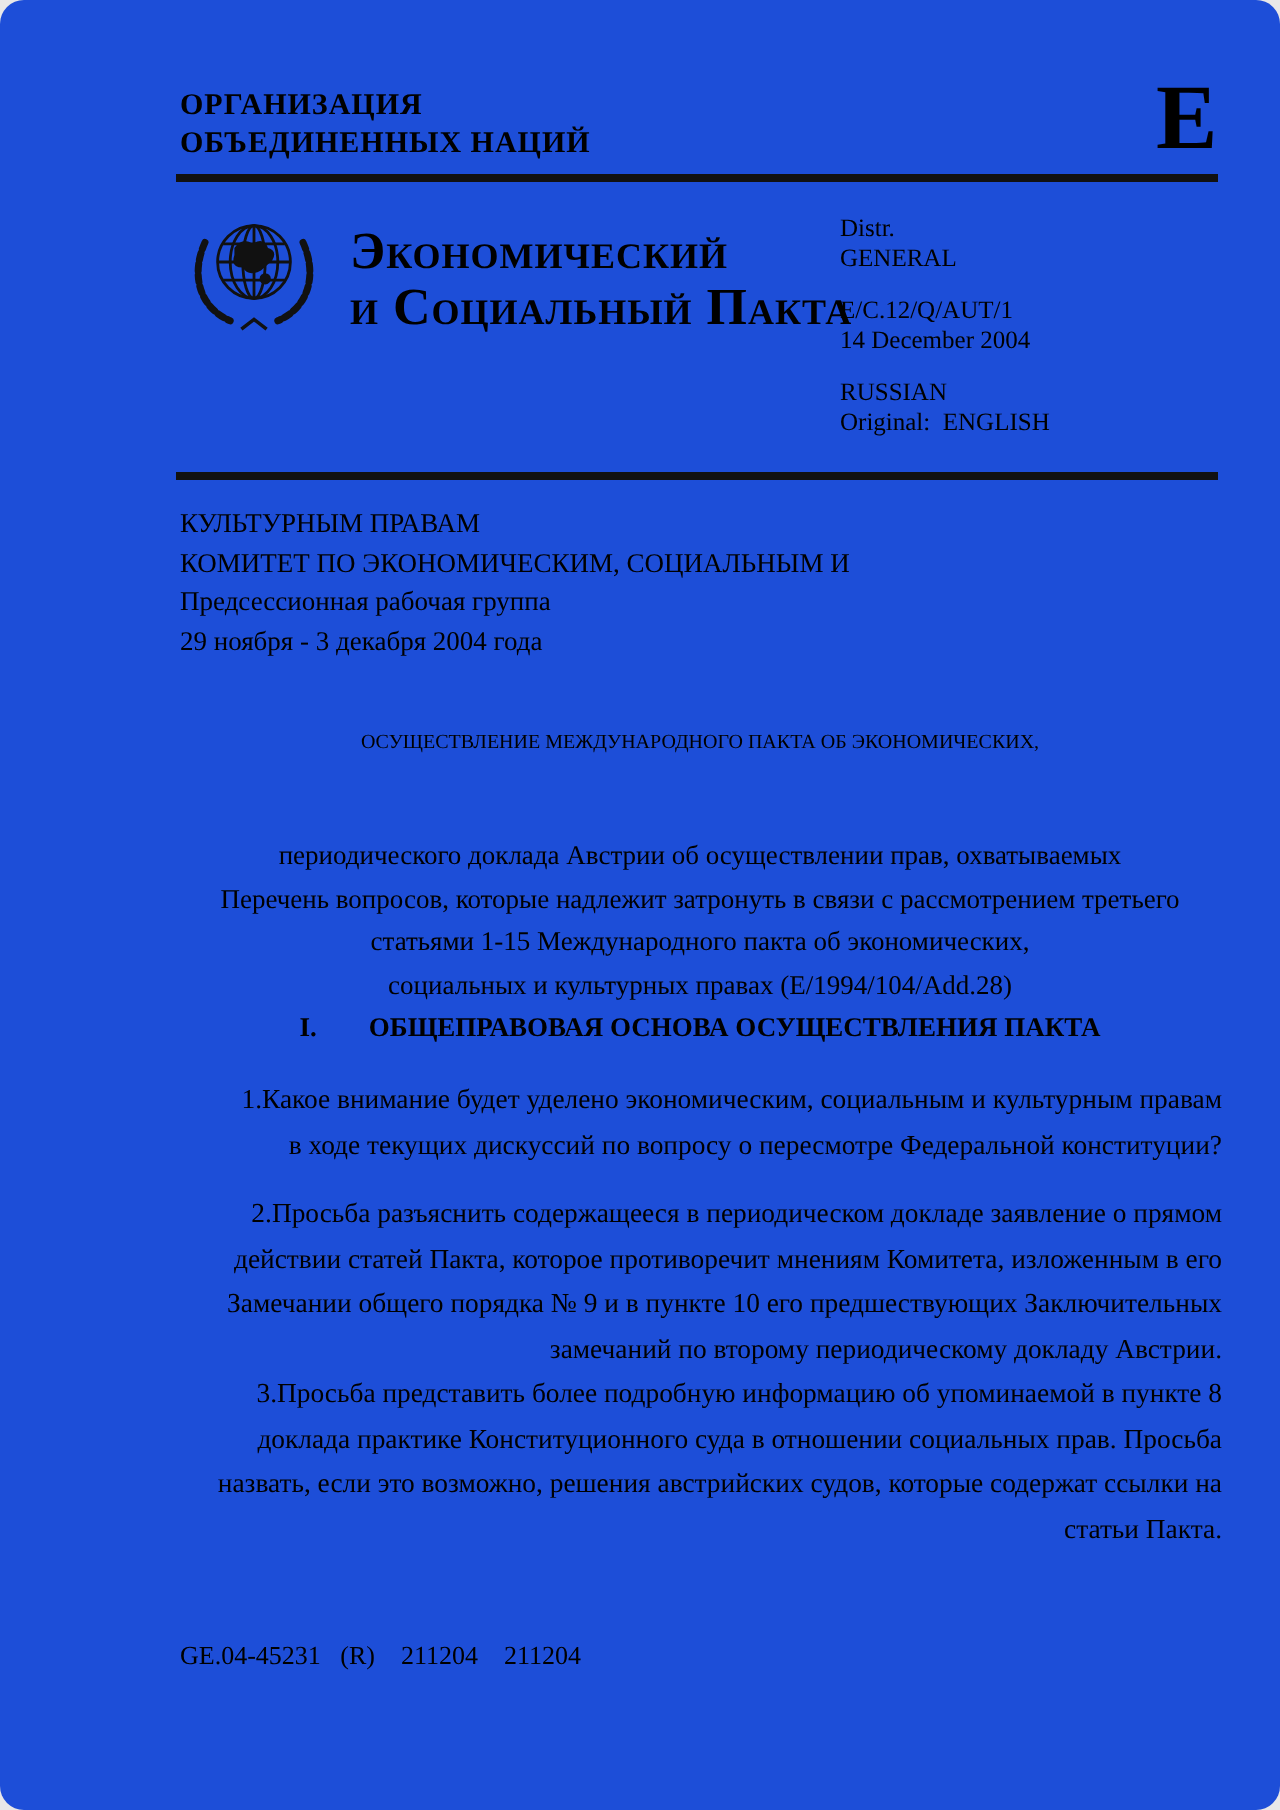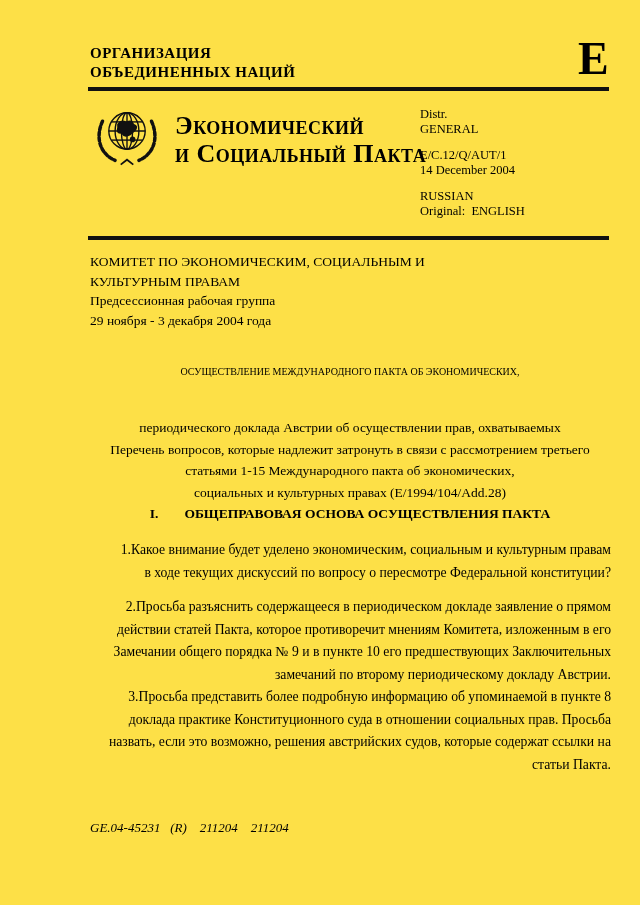--- a/index.html
+++ b/index.html
@@ -1,20 +1,21 @@
 <!DOCTYPE html>
 <html><head>
 <meta charset="utf-8">
 <style>
   html,body{margin:0;padding:0;background:#e8e8e8;}
   .page{
     width:640px;height:905px;position:relative;margin:0 auto;
-    background:#fde047;color:#000;
+    background:#1d4ed8;color:#000;
     font-family:"Liberation Serif","DejaVu Serif",serif;
     overflow:hidden;
+    border-radius:12px;
   }
   .abs{position:absolute;}
   
   .org-name{left:90px;top:44px;font-weight:bold;font-size:15px;line-height:19px;letter-spacing:.5px;}
   .doc-letter{left:578px;top:36px;font-weight:bold;font-size:46px;line-height:46px;}
   .rule{left:88px;width:521px;height:4px;background:#111;}
   .rule1{top:87px;}
   .rule2{top:236px;}
   
   .emblem{left:92px;top:102px;width:70px;height:72px;}
@@ -31,21 +32,21 @@
   
   .section-heading{left:90px;top:506px;width:520px;text-align:center;font-weight:bold;font-size:13.5px;}
   .section-heading .numeral{margin-right:26px;}
   
   .para{left:90px;width:521px;font-size:13.7px;line-height:22.5px;text-align:right;}
   .para .pnum{display:inline-block;width:37px;}
   .p1{top:539px;}
   .p2{top:596px;}
   .p3{top:686px;}
   
-  .footer{left:90px;top:820px;font-size:13px;font-style:italic;}
+  .footer{left:90px;top:820px;font-size:13px;}
 </style>
 </head>
 <body>
 
 <div class="page">
 
   <div class="abs org-name">
     <div>ОРГАНИЗАЦИЯ</div>
     <div>ОБЪЕДИНЕННЫХ НАЦИЙ</div>
   </div>
@@ -85,22 +86,22 @@
     <div>GENERAL</div>
     <div class="gap">E/C.12/Q/AUT/1</div>
     <div>14 December 2004</div>
     <div class="gap">RUSSIAN</div>
     <div class="pre">Original:  ENGLISH</div>
   </div>
 
   <div class="abs rule rule2"></div>
 
   <div class="abs committee">
+    <div>КУЛЬТУРНЫМ ПРАВАМ</div>
     <div>КОМИТЕТ ПО ЭКОНОМИЧЕСКИМ, СОЦИАЛЬНЫМ И</div>
-    <div>КУЛЬТУРНЫМ ПРАВАМ</div>
     <div>Предсессионная рабочая группа</div>
     <div>29 ноября - 3 декабря 2004 года</div>
   </div>
 
   <div class="abs title">
     <div>ОСУЩЕСТВЛЕНИЕ МЕЖДУНАРОДНОГО ПАКТА ОБ ЭКОНОМИЧЕСКИХ,</div>
   </div>
 
   <div class="abs subtitle">
     <div>периодического доклада Австрии об осуществлении прав, охватываемых</div>

